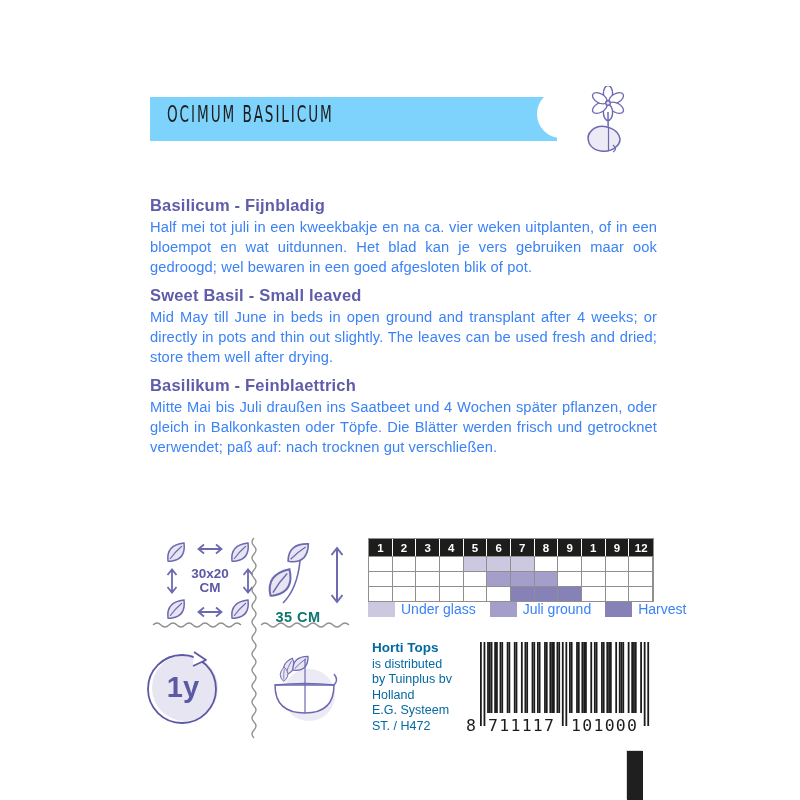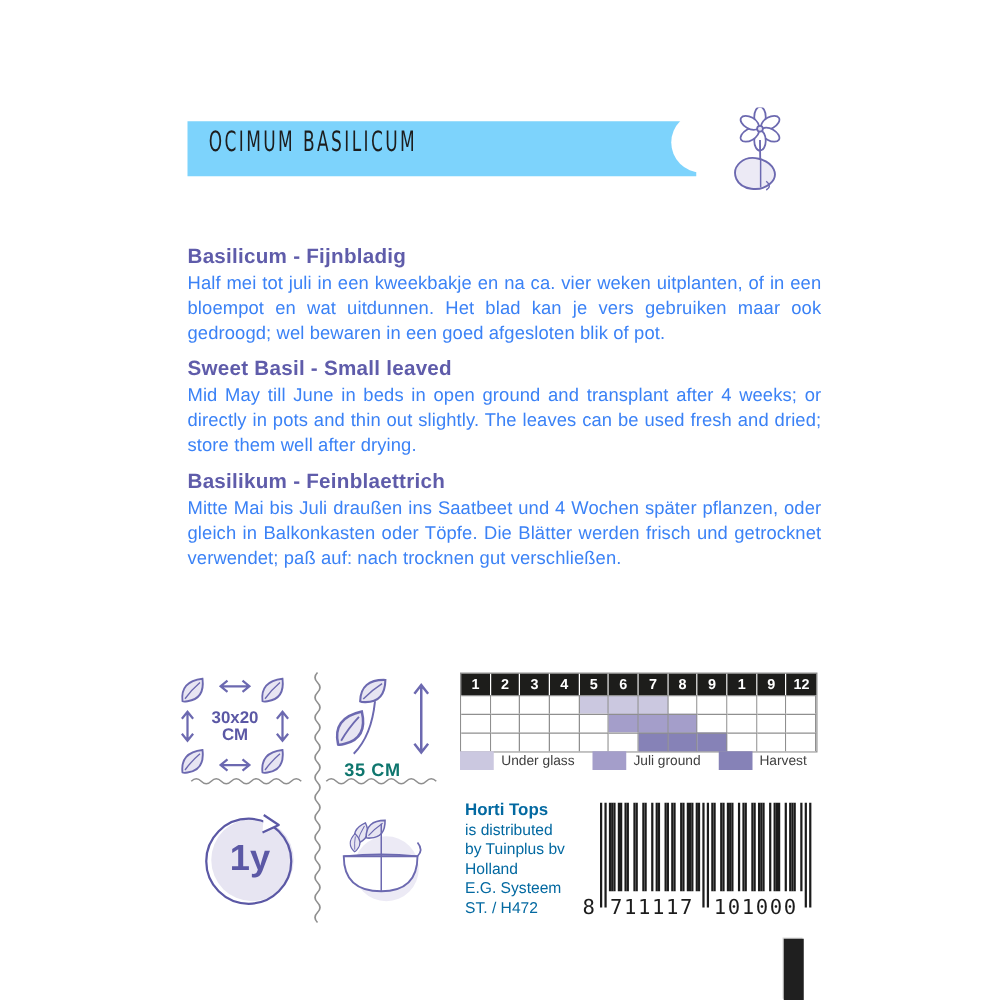--- a/index.html
+++ b/index.html
@@ -16,27 +16,27 @@
                   white-space:nowrap; line-height:26px; }
   .flower-wrap { position:absolute; left:572px; top:86px; }
 
   
   .sections { position:absolute; left:150px; top:158px; width:507px;margin-top:38px; }
   .section { margin-bottom:9px; }
   .section h2 { margin:0 0 2px 0; font-size:16.5px; font-weight:bold; color:#5f5caa; letter-spacing:0.2px; }
   .section p  { margin:0; font-size:14.7px; line-height:20px; color:#3b82f6; text-align:justify; letter-spacing:0.1px; }
 
   
-  .box-spacing { position:absolute; left:138px; top:536px; width:100px; height:90px; }
+  .box-spacing { position:absolute; left:160px; top:536px; width:100px; height:90px; }
   .spacing-label { position:absolute; left:0; right:0; top:31px; text-align:center;
                    color:#5b58a5; font-weight:bold; font-size:13.5px; line-height:14px; }
   .box-height { position:absolute; left:261px; top:537px; width:94px; height:88px; }
   .height-label { position:absolute; bottom:0; left:0; width:74px; text-align:center;
                   color:#0f766e; font-weight:bold; font-size:14.5px; letter-spacing:0.5px; }
-  .box-annual { position:absolute; left:159px; top:647px; width:82px; height:82px;text-decoration:underline; }
+  .box-annual { position:absolute; left:142px; top:647px; width:82px; height:82px;text-decoration:underline; }
   .annual-bg { position:absolute; left:10px; top:8px; width:66px; height:66px; border-radius:50%;
                background:#e7e5f2; }
   .annual-label { position:absolute; left:0; top:24px; width:82px; text-align:center;
                   color:#5b58a5; font-weight:bold; font-size:29px; }
   .box-annual svg, .box-spacing svg, .box-height svg, .box-bowl svg { position:absolute; left:0; top:0; }
   .box-bowl { position:absolute; left:271px; top:651px; width:70px; height:72px; }
 
   .squiggle { position:absolute; }
   .sq-h1 { left:152px; top:621px; }
   .sq-h2 { left:260px; top:621px; }
@@ -44,21 +44,21 @@
 
   
   .calendar { position:absolute; left:368px; top:538px; width:286px; }
   .cal-grid { display:grid; grid-template-columns:repeat(12,1fr); border:1px solid #8f8f8f; }
   .cal-head { background:#1d1d1b; color:#fff; height:17px; font-size:11.5px; font-weight:bold;
               display:flex; align-items:center; justify-content:center; border-right:1px solid #fff; }
   .cal-head:nth-child(12) { border-right:none; }
   .cal-cell { height:14px; background:#fff; border-right:1px solid #8f8f8f; border-top:1px solid #8f8f8f; }
   .legend { position:absolute; left:368px; top:601px; display:flex; align-items:center; }
   .legend-swatch { width:27px; height:15px; margin-right:6px; }
-  .legend-label { font-size:11px; color:#404040; margin-right:14px; }
+  .legend-label { font-size:14px; color:#3b82f6; margin-right:14px; }
 
   
   .distributor { position:absolute; left:372px; top:640px; font-size:12.5px; line-height:15.5px; color:#0369a1; }
   .distributor .dist-name { font-weight:bold; font-size:13.5px; margin-bottom:1px; }
   .barcode { position:absolute; left:466px; top:642px; }
 
   .print-mark { position:absolute; left:627px; top:751px; width:16px; height:49px; background:#1f1f1f;
                 box-shadow:-1px -1px 0 #d9d9d9; }
 </style>
 </head>

